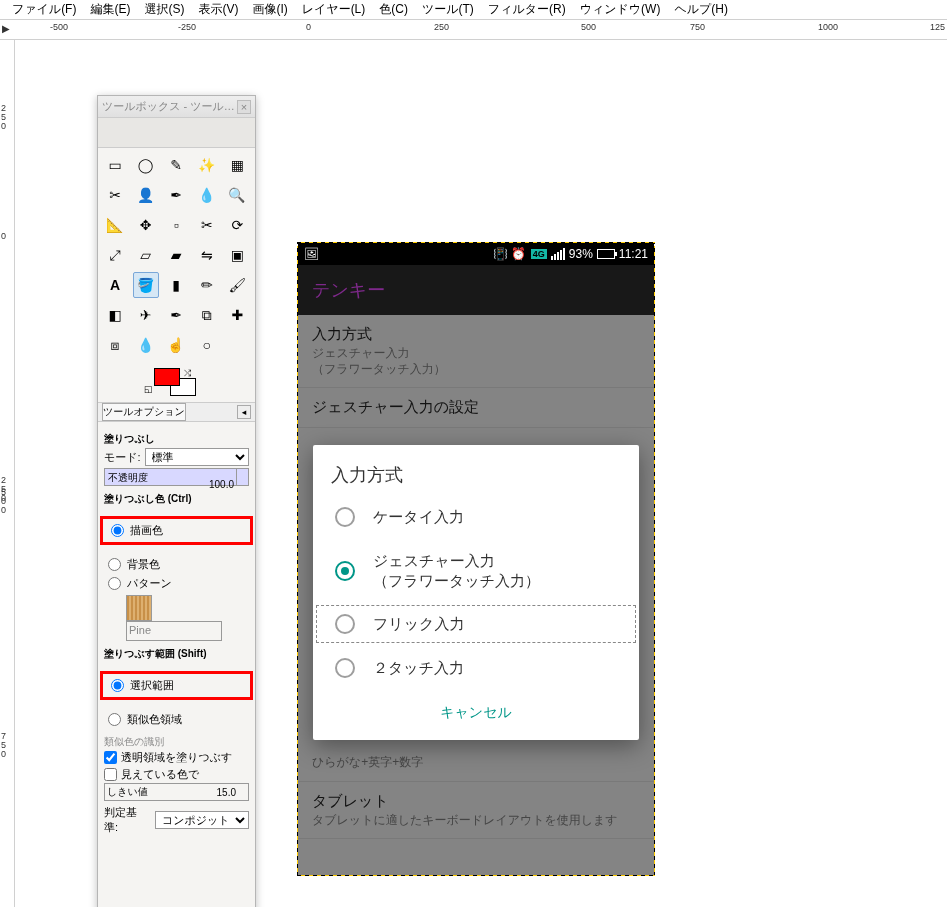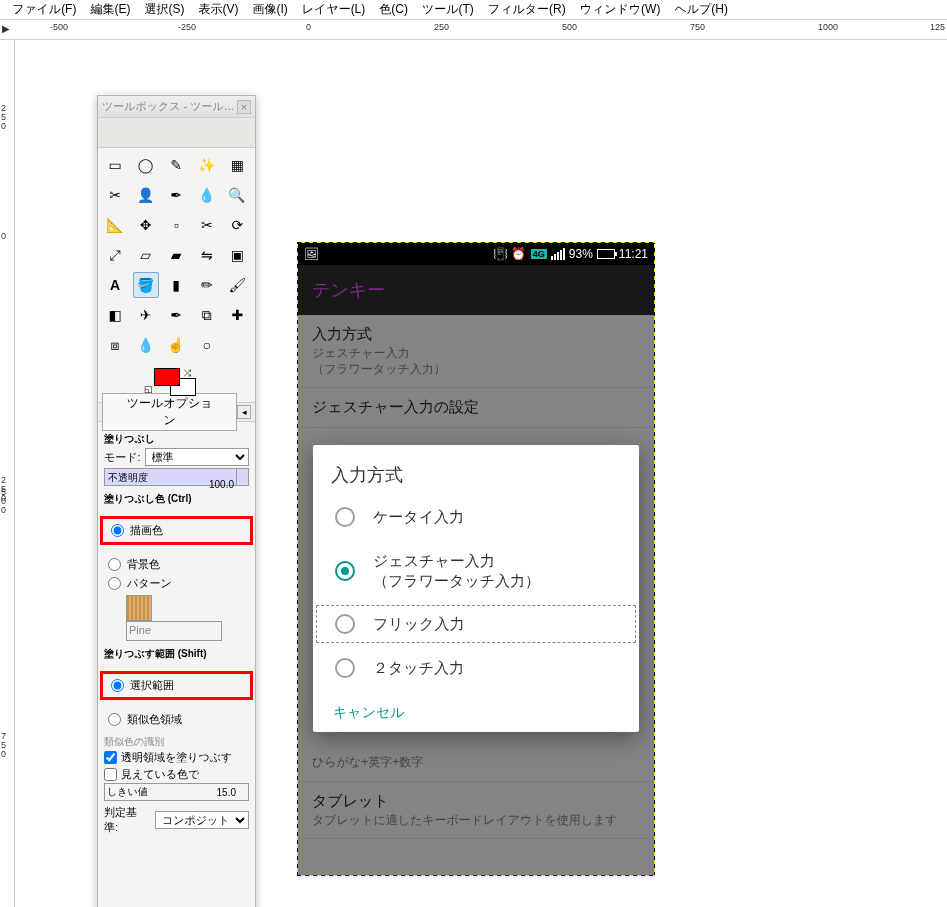--- a/index.html
+++ b/index.html
@@ -41,21 +41,21 @@
 
 
 .fgbg { height: 36px; position: relative; margin-top: 4px; }
 .fg-sw { position: absolute; left: 56px; top: 2px; width: 26px; height: 18px; background: #ff0000; border: 1px solid #000; z-index: 2; }
 .bg-sw { position: absolute; left: 72px; top: 12px; width: 26px; height: 18px; background: #fff; border: 1px solid #000; }
 .sw-reset { position: absolute; left: 46px; top: 18px; font-size: 9px; }
 .sw-swap { position: absolute; left: 86px; top: 2px; font-size: 9px; }
 
 
 .opt-header { height: 20px; display: flex; align-items: center; padding: 0 4px; border-top: 1px solid #ccc; border-bottom: 1px solid #ccc; background: #eee; }
-.opt-header .tab { border: 1px solid #aaa; padding: 1px 19px; font-size: 12px; background: #f8f8f8; text-align: center; }
+.opt-header .tab { border: 1px solid #aaa; padding: 1px 0; font-size: 10px; background: #f8f8f8; text-align: center; }
 .opt-header .arrow { margin-left: auto; border: 1px solid #aaa; width: 14px; height: 14px; text-align: center; line-height: 12px; font-size: 9px; }
 
 .opt-body { padding: 6px; font-size: 11px; }
 .opt-section-title { font-weight: bold; margin: 4px 0 2px; font-size: 10px; }
 .opt-row { display: flex; align-items: center; gap: 4px; margin: 2px 0; }
 .opt-select { flex: 1; border: 1px solid #999; height: 18px; padding: 0 2px; background: #fff; font-size: 11px; }
 .opt-slider { flex: 1; height: 18px; border: 1px solid #999; background: linear-gradient(90deg, #d8d8ff 0%, #d8d8ff 100%); position: relative; }
 .opt-slider .lbl { position: absolute; left: 3px; top: 2px; font-size: 10px; }
 .opt-slider .val { position: absolute; right: 14px; top: 10px; font-size: 10px; }
 .opt-slider .spin { position: absolute; right: 0; top: 0; width: 12px; height: 16px; border-left: 1px solid #999; }
@@ -97,21 +97,21 @@
 
 
 .p-dialog { position: absolute; left: 15px; right: 15px; top: 180px; background: #fff; border-radius: 2px; box-shadow: 0 6px 24px rgba(0,0,0,.4); z-index: 2; }
 .p-dialog .dt { padding: 18px 18px 8px; font-size: 18px; color: #333; }
 .p-dopt { display: flex; align-items: center; gap: 18px; padding: 12px 22px; }
 .p-dopt.focus-outline { outline: 1px dashed #888; outline-offset: -4px; }
 .p-radio { width: 20px; height: 20px; border: 2px solid #9e9e9e; border-radius: 50%; position: relative; flex-shrink: 0; }
 .p-radio.checked { border-color: #009688; }
 .p-radio.checked::after { content:""; position:absolute; inset:4px; background:#009688; border-radius:50%; }
 .p-dopt .lbl { font-size: 15px; color: #333; line-height: 1.3; }
-.p-dactions { display: flex; justify-content: flex-start; padding: 8px 12px 4px; }
+.p-dactions { display: flex; justify-content: center; padding: 8px 12px 12px; }
 .p-dactions .btn { color: #009688; font-size: 14px; padding: 6px 8px; }
 
 
 </style>
 </head>
 <body>
 
 <div class="menubar">
   <div class="menubar-item">ファイル(F)</div>
   <div class="menubar-item">編集(E)</div>
@@ -125,21 +125,21 @@
   <div class="menubar-item">ウィンドウ(W)</div>
   <div class="menubar-item">ヘルプ(H)</div>
 </div>
 
 <div class="ruler-row">
   <span class="play">▶</span>
   <span class="tick" style="left:50px">-500</span>
   <span class="tick" style="left:178px">-250</span>
   <span class="tick" style="left:306px">0</span>
   <span class="tick" style="left:434px">250</span>
-  <span class="tick" style="left:562px">500</span>
+  <span class="tick" style="left:581px">500</span>
   <span class="tick" style="left:690px">750</span>
   <span class="tick" style="left:818px">1000</span>
   <span class="tick" style="left:930px">125</span>
 </div>
 
 <div class="main">
   <div class="vruler">
     <div class="vtick" style="top:64px">
         <span>2</span>
         <span>5</span>

